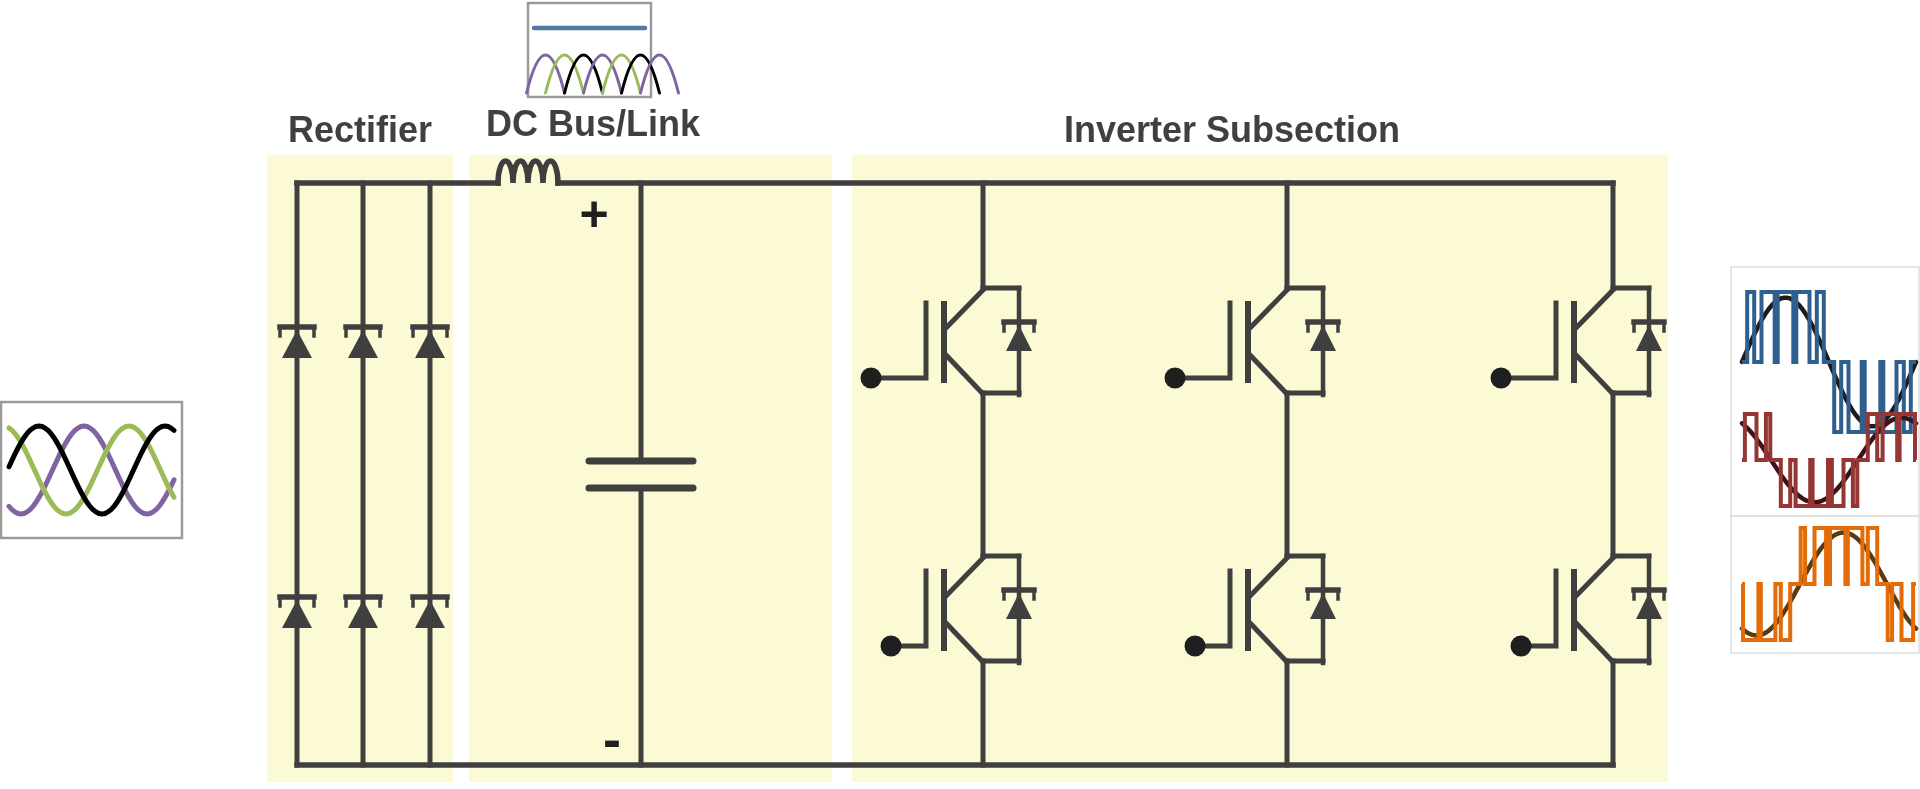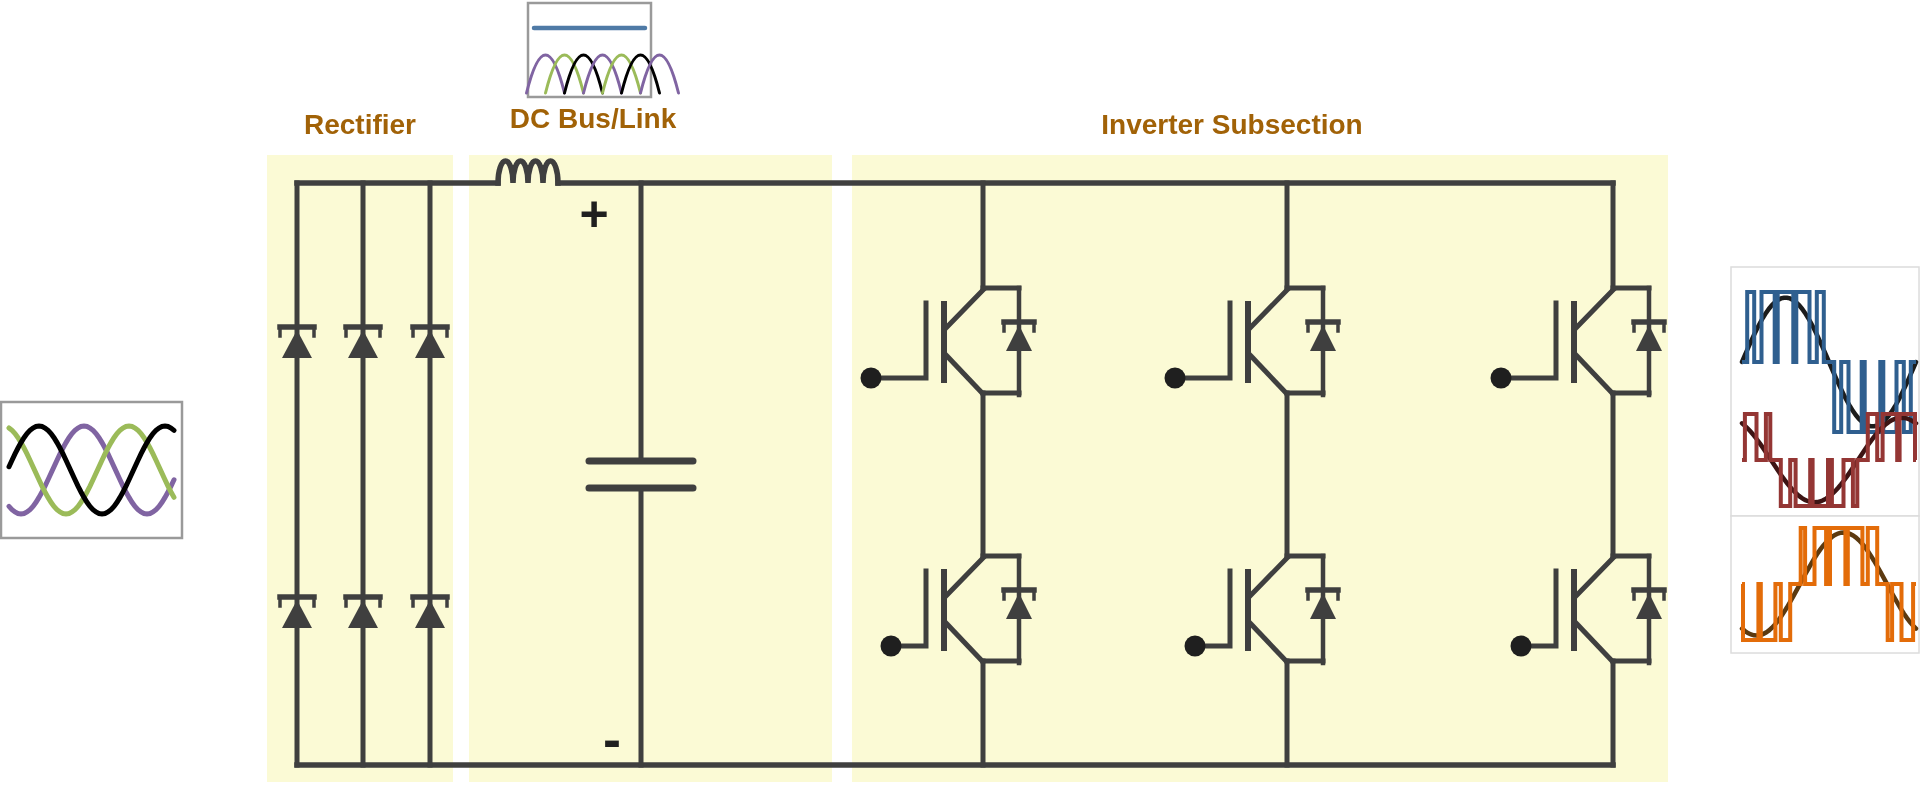--- a/index.html
+++ b/index.html
@@ -1,20 +1,20 @@
 <!DOCTYPE html>
 <html><head>
 <meta charset="utf-8">
 <style>
   html,body{margin:0;padding:0;background:#ffffff;}
   body{width:1920px;height:789px;position:relative;overflow:hidden;
        font-family:"Liberation Sans",sans-serif;}
   #diagram-svg{position:absolute;left:0;top:0;}
   .sec-label{position:absolute;transform:translateX(-50%);font-weight:700;
-             font-size:28px;color:#a16207;white-space:nowrap;letter-spacing:0px;}
+             font-size:36px;color:#404040;white-space:nowrap;letter-spacing:0px;}
   #lbl-rectifier{left:360px;top:109px;}
   #lbl-dcbus{left:593px;top:103px;text-align:center;}
   #lbl-inverter{left:1232px;top:109px;}
   .pol{position:absolute;transform:translate(-50%,-50%);font-weight:700;color:#1f1f1f;line-height:1;}
   #pol-plus{left:594px;top:214px;font-size:50px;}
   #pol-minus{left:612px;top:739px;font-size:54px;}
 </style>
 </head>
 <body>
 

